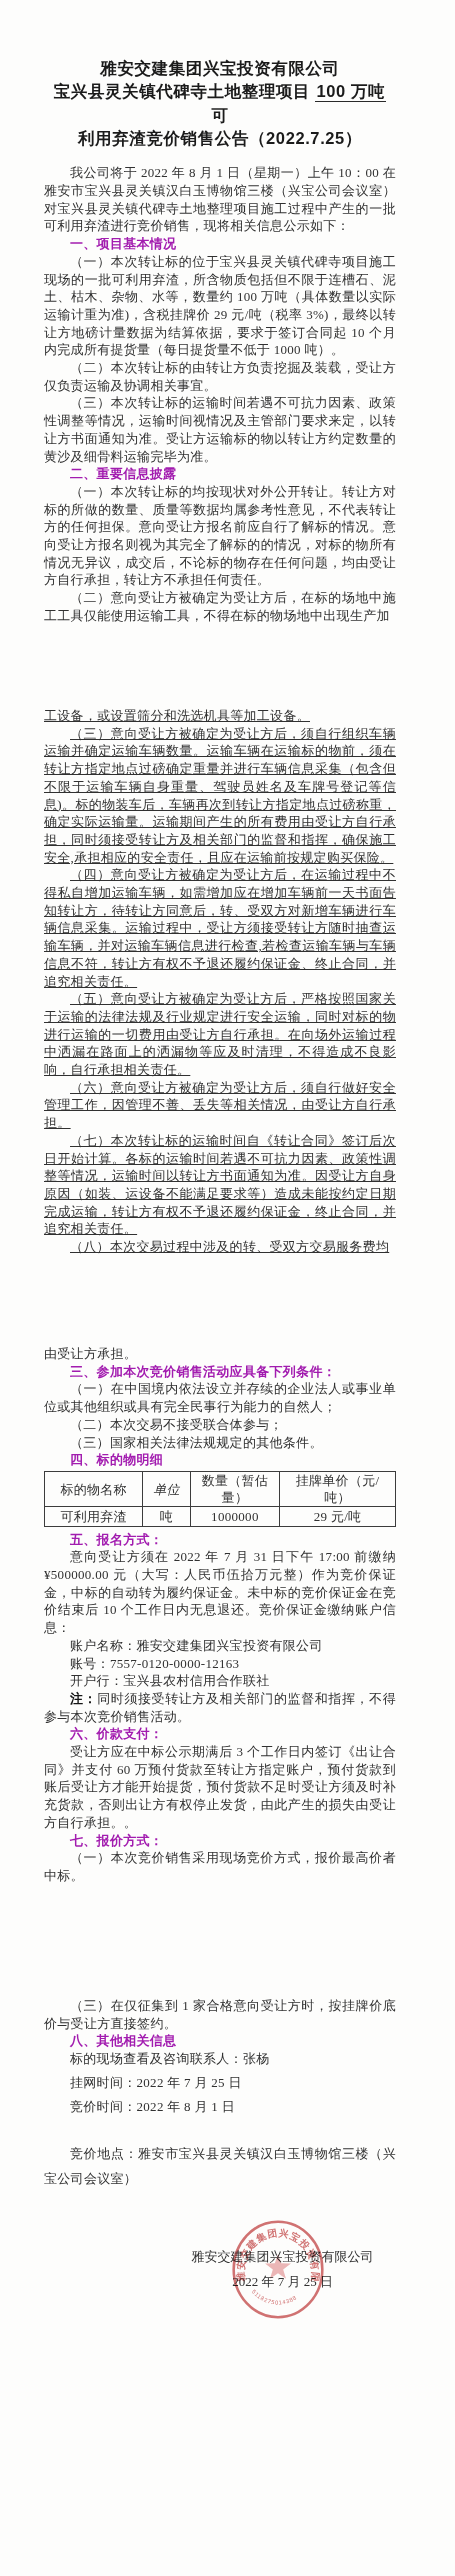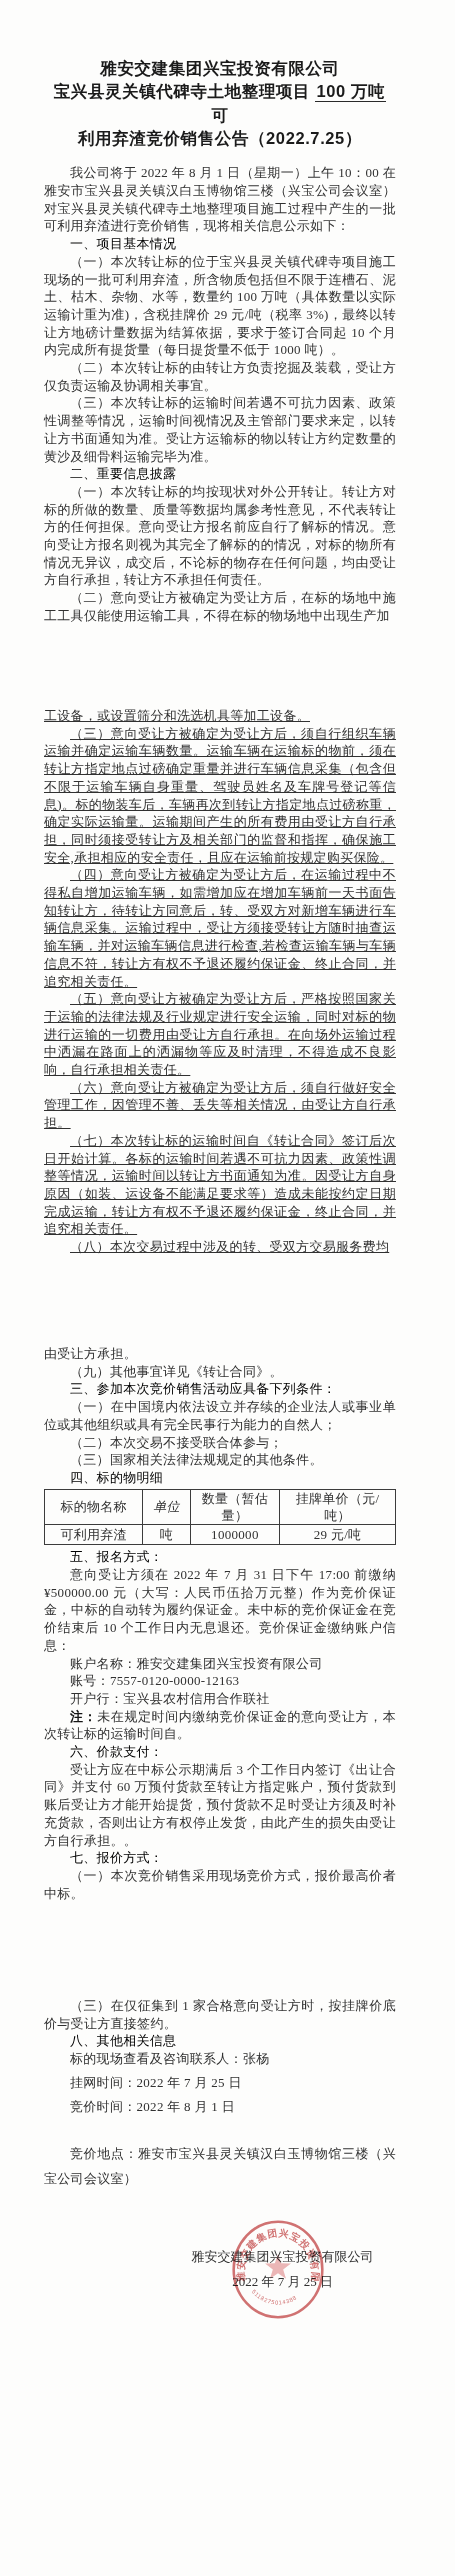--- a/index.html
+++ b/index.html
@@ -18,21 +18,21 @@
   .title-line{
     font-family:"Liberation Sans","DejaVu Sans",sans-serif;
     font-weight:700;font-size:16.5px;line-height:23.4px;color:#1b1b1b;
     letter-spacing:0.6px; text-align:center;
   }
   .u{ border-bottom:1.1px solid #2a2a2a; padding:0 1.1px 0.6px 1.1px;margin-top:20px; }
   .para{ text-indent:2em; }
   .cont{ text-indent:0; }
   .sec-h{
     font-family:"Liberation Sans","DejaVu Sans",sans-serif;
-    font-weight:400;color:#000000;text-indent:2em;
+    font-weight:700;color:#a21caf;text-indent:2em;
   }
   .kv{ text-indent:2em; }
   .note-label{ font-family:"Liberation Sans","DejaVu Sans",sans-serif; font-weight:700; color:#151515;}
   table.lot{
     border-collapse:collapse; width:100%; margin:2.3px 0 3.4px 0;
     font-size:13px;
   }
   table.lot th, table.lot td{
     border:1.1px solid #3c3c3c; text-align:center; font-weight:normal;
     height:19px; padding:0 2.3px; line-height:17px;
@@ -76,21 +76,20 @@
   <div class="para">（三）意向受让方被确定为受让方后，须自行组织车辆运输并确定运输车辆数量。运输车辆在运输标的物前，须在转让方指定地点过磅确定重量并进行车辆信息采集（包含但不限于运输车辆自身重量、驾驶员姓名及车牌号登记等信息)。标的物装车后，车辆再次到转让方指定地点过磅称重，确定实际运输量。运输期间产生的所有费用由受让方自行承担，同时须接受转让方及相关部门的监督和指挥，确保施工安全,承担相应的安全责任，且应在运输前按规定购买保险。</div>
   <div class="para">（四）意向受让方被确定为受让方后，在运输过程中不得私自增加运输车辆，如需增加应在增加车辆前一天书面告知转让方，待转让方同意后，转、受双方对新增车辆进行车辆信息采集。运输过程中，受让方须接受转让方随时抽查运输车辆，并对运输车辆信息进行检查,若检查运输车辆与车辆信息不符，转让方有权不予退还履约保证金、终止合同，并追究相关责任。</div>
   <div class="para">（五）意向受让方被确定为受让方后，严格按照国家关于运输的法律法规及行业规定进行安全运输，同时对标的物进行运输的一切费用由受让方自行承担。在向场外运输过程中洒漏在路面上的洒漏物等应及时清理，不得造成不良影响，自行承担相关责任。</div>
   <div class="para">（六）意向受让方被确定为受让方后，须自行做好安全管理工作，因管理不善、丢失等相关情况，由受让方自行承担。</div>
   <div class="para">（七）本次转让标的运输时间自《转让合同》签订后次日开始计算。各标的运输时间若遇不可抗力因素、政策性调整等情况，运输时间以转让方书面通知为准。因受让方自身原因（如装、运设备不能满足要求等）造成未能按约定日期完成运输，转让方有权不予退还履约保证金，终止合同，并追究相关责任。</div>
   <div class="para">（八）本次交易过程中涉及的转、受双方交易服务费均</div>
 </div>
 
 <div class="page" style="top:1345px;">
   <div class="cont">由受让方承担。</div>
-  <div class="para">（九）其他事宜详见《转让合同》。</div>
   <div class="sec-h">三、参加本次竞价销售活动应具备下列条件：</div>
   <div class="para">（一）在中国境内依法设立并存续的企业法人或事业单位或其他组织或具有完全民事行为能力的自然人；</div>
   <div class="para">（二）本次交易不接受联合体参与；</div>
   <div class="para">（三）国家相关法律法规规定的其他条件。</div>
   <div class="sec-h">四、标的物明细</div>
 
   <table class="lot">
     <tbody>
         <tr>
       <th class="col-name">标的物名称</th>
@@ -105,21 +104,21 @@
       <td>29 元/吨</td>
     </tr>
   </tbody>
     </table>
 
   <div class="sec-h">五、报名方式：</div>
   <div class="para">意向受让方须在 2022 年 7 月 31 日下午 17:00 前缴纳 ¥500000.00 元（大写：人民币伍拾万元整）作为竞价保证金，中标的自动转为履约保证金。未中标的竞价保证金在竞价结束后 10 个工作日内无息退还。竞价保证金缴纳账户信息：</div>
   <div class="kv">账户名称：雅安交建集团兴宝投资有限公司</div>
   <div class="kv">账号：7557-0120-0000-12163</div>
   <div class="kv">开户行：宝兴县农村信用合作联社</div>
-  <div class="para"><span class="note-label">注：</span><span>未在规定时间内缴纳竞价保证金的意向受让方，本次转让标的运输时间自。</span></div>
+  <div class="para"><span class="note-label">注：</span><span>同时须接受转让方及相关部门的监督和指挥，不得参与本次竞价销售活动。</span></div>
   <div class="sec-h">六、价款支付：</div>
   <div class="para">受让方应在中标公示期满后 3 个工作日内签订《出让合同》并支付 60 万预付货款至转让方指定账户，预付货款到账后受让方才能开始提货，预付货款不足时受让方须及时补充货款，否则出让方有权停止发货，由此产生的损失由受让方自行承担。。</div>
   <div class="sec-h">七、报价方式：</div>
   <div class="para">（一）本次竞价销售采用现场竞价方式，报价最高价者中标。</div>
 </div>
 
 <div class="page" style="top:1997px;">
   <div class="para">（三）在仅征集到 1 家合格意向受让方时，按挂牌价底价与受让方直接签约。</div>
   <div class="sec-h">八、其他相关信息</div>
   <div class="kv">标的现场查看及咨询联系人：张杨</div>

